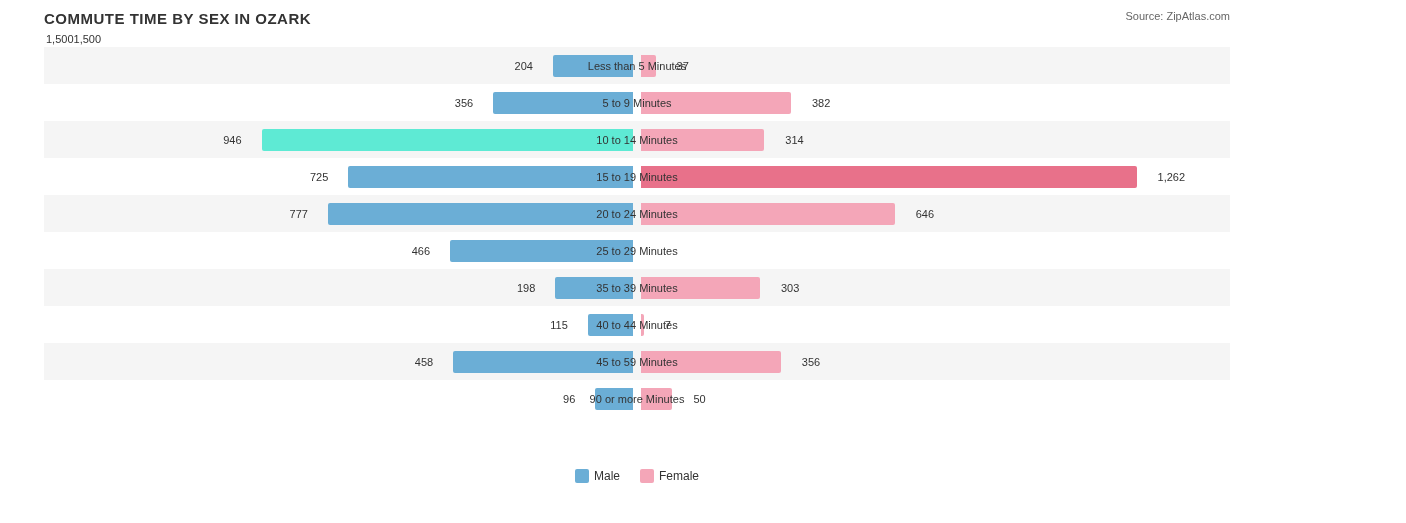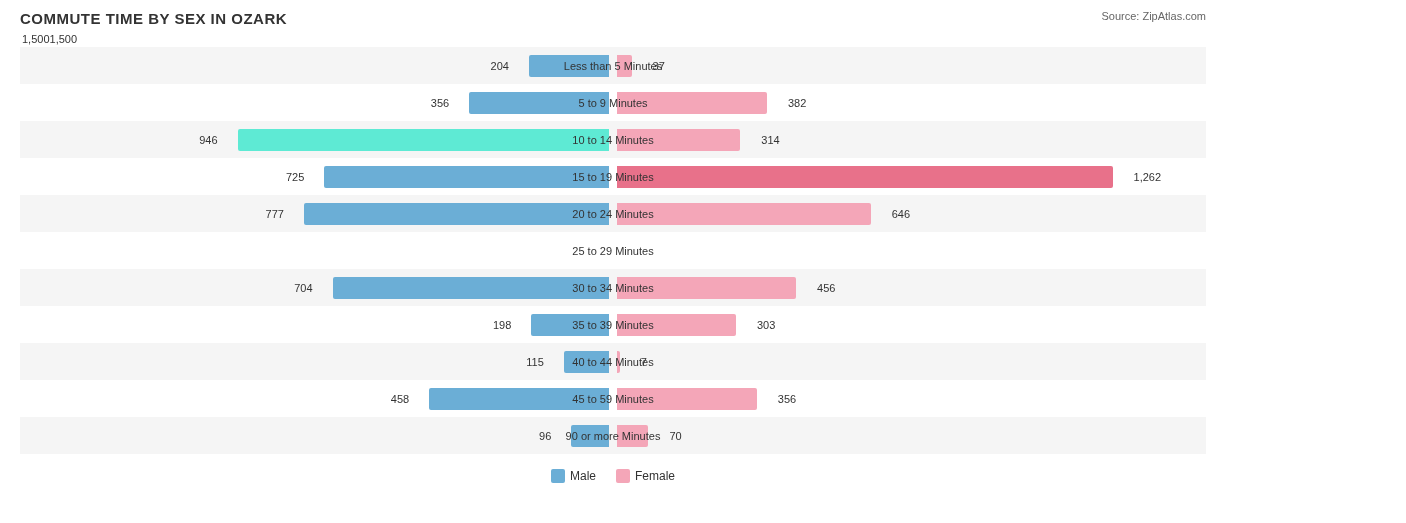--- a/index.html
+++ b/index.html
@@ -8,20 +8,21 @@
       background: #fff;
       width: 1406px;
       height: 523px;
       overflow: hidden;
     }
     .chart-container {
       width: 1226px;
       height: 523px;
       padding: 10px 20px 40px 20px;
       position: relative;
+      margin-left: 24px;
     }
     .chart-title {
       font-size: 15px;
       font-weight: bold;
       color: #333;
       margin-bottom: 6px;
       text-transform: uppercase;
       letter-spacing: 0.5px;
     }
     .source {
@@ -215,34 +216,26 @@
       </div>
     </div>
     <span class="label-center">20 to 24 Minutes</span>
     <div class="right-section">
       <div class="bar-female" style="width:43.06666666666666%; max-width:96%; background:#f4a6b8;">
         <span class="bar-label-right">646</span>
       </div>
     </div>
   </div>
       <div class="row">
+    <div class="left-section">
+      <div class="bar-male" style="width:31.066666666666663%; max-width:96%; background:#6baed6;">
+        <span class="bar-label-left">466</span>
+      </div>
+    </div>
     <span class="label-center">25 to 29 Minutes</span>
-  </div>
-      <div class="row">
-    <div class="left-section">
-      <div class="bar-male" style="width:46.93333333333333%; max-width:96%; background:#6baed6;">
-        <span class="bar-label-left">704</span>
-      </div>
-    </div>
-    <span class="label-center">30 to 34 Minutes</span>
-    <div class="right-section">
-      <div class="bar-female" style="width:30.4%; max-width:96%; background:#f4a6b8;">
-        <span class="bar-label-right">456</span>
-      </div>
-    </div>
   </div>
       <div class="row">
     <div class="left-section">
       <div class="bar-male" style="width:13.200000000000001%; max-width:96%; background:#6baed6;">
         <span class="bar-label-left">198</span>
       </div>
     </div>
     <span class="label-center">35 to 39 Minutes</span>
     <div class="right-section">
       <div class="bar-female" style="width:20.200000000000003%; max-width:96%; background:#f4a6b8;">
@@ -278,21 +271,21 @@
   </div>
       <div class="row">
     <div class="left-section">
       <div class="bar-male" style="width:6.4%; max-width:96%; background:#6baed6;">
         <span class="bar-label-left">96</span>
       </div>
     </div>
     <span class="label-center">90 or more Minutes</span>
     <div class="right-section">
       <div class="bar-female" style="width:5.333333333333334%; max-width:96%; background:#f4a6b8;">
-        <span class="bar-label-right">70</span>
+        <span class="bar-label-right">50</span>
       </div>
     </div>
   </div>
     </div>
 
   <div class="legend">
     <div class="legend-item">
       <div class="legend-box" style="background:#6baed6;"></div>
       <span>Male</span>
     </div>

